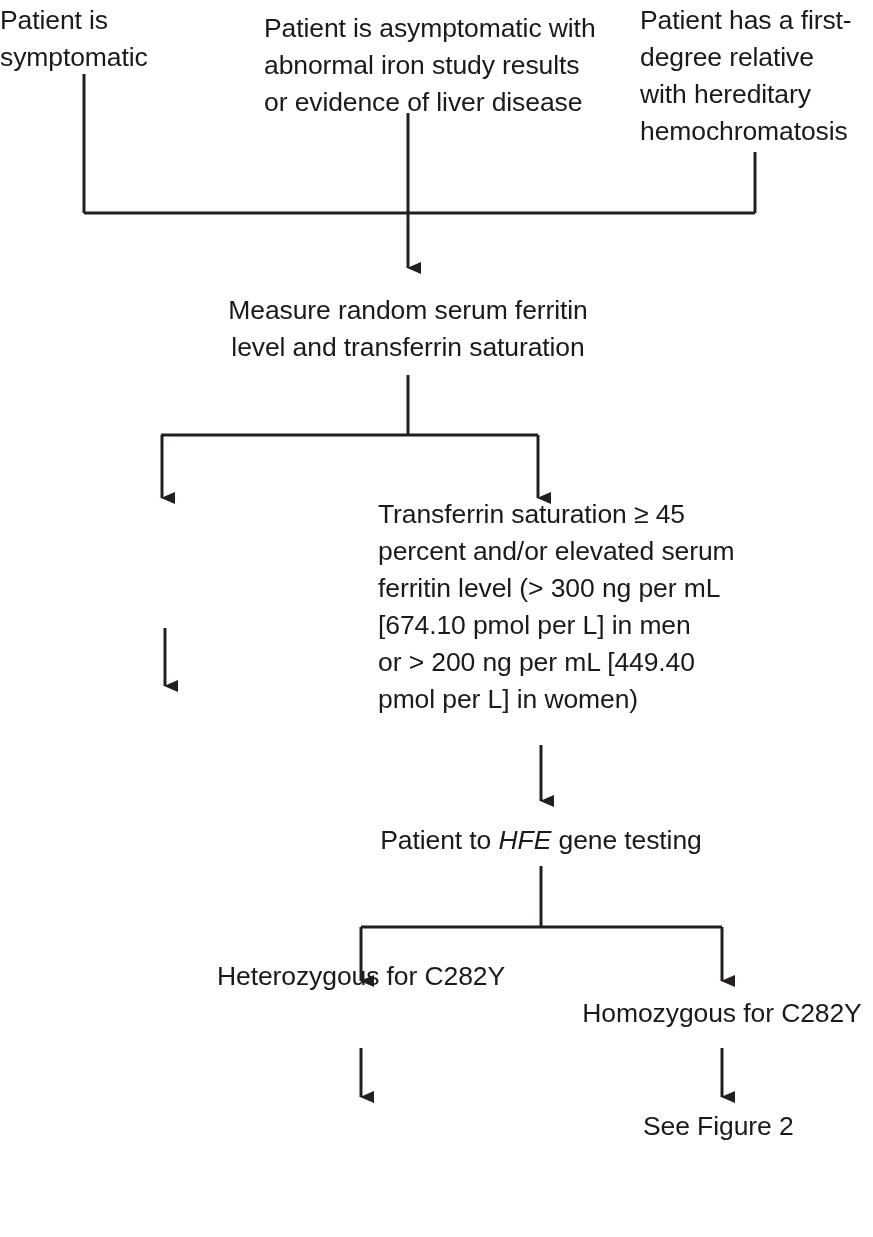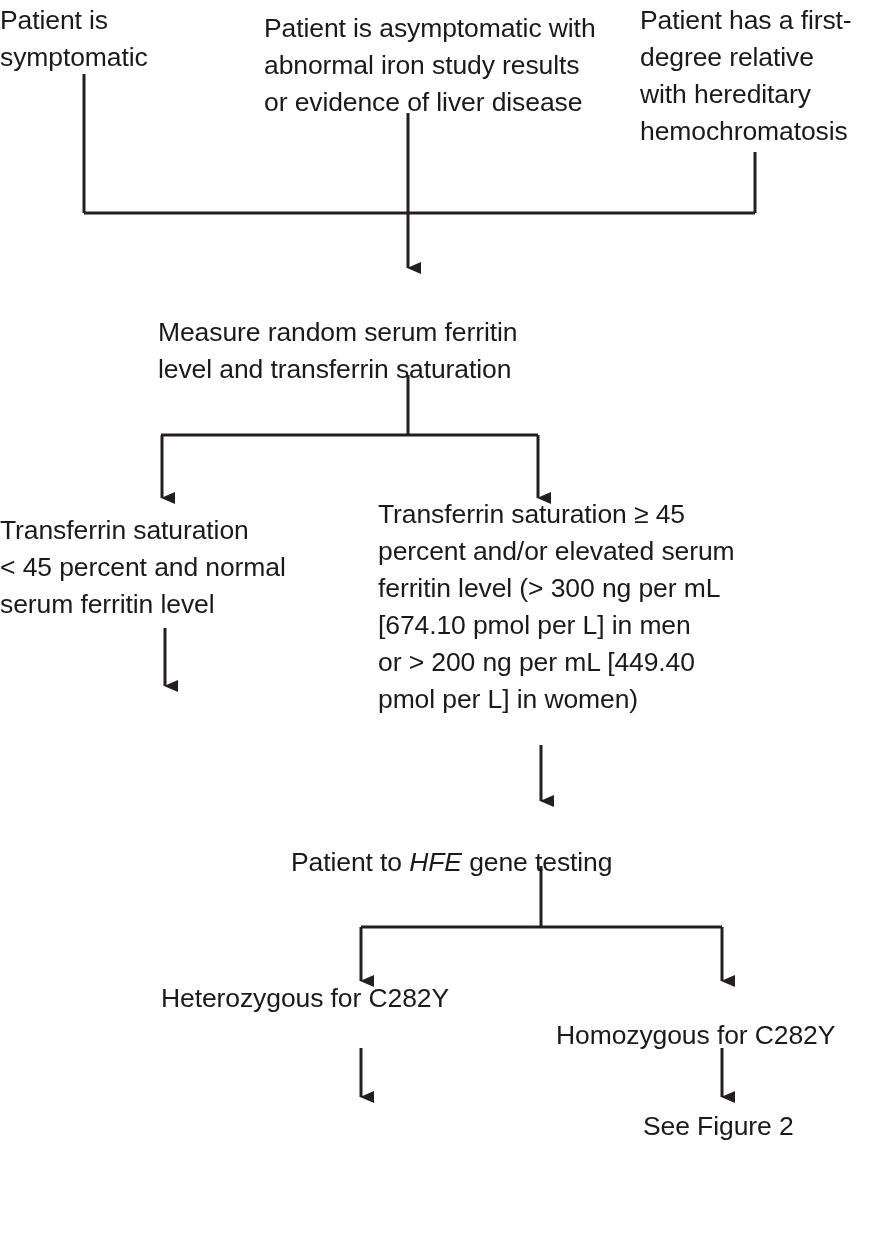--- a/index.html
+++ b/index.html
@@ -17,21 +17,21 @@
   }
   .node {
     position: absolute;
     color: #1a1a1a;
     font-size: 26.5px;
     line-height: 37px;
     letter-spacing: -0.1px;
     white-space: pre-wrap;
     font-weight: 400;
   }
-  .node.center { text-align: left; margin-top: 22px; }
+  .node.center { text-align: center; }
   .node.left   { text-align: left; }
   #connectors {
     position: absolute;
     left: 0;
     top: 0;
     width: 873px;
     height: 1237px;
     pointer-events: none;
   }
   .italic-gene { font-style: italic; }
@@ -85,23 +85,20 @@
 or evidence of liver disease</div>
 
   <div class="node left" style="left:640px; top:2px; width:240px;">Patient has a first-
 degree relative
 with hereditary
 hemochromatosis</div>
 
   <div class="node center" style="left:158px; top:292px; width:500px;">Measure random serum ferritin
 level and transferrin saturation</div>
 
-  <div class="node left" style="left:0px; top:512px; width:350px;">Transferrin saturation
-&lt; 45 percent and normal
-serum ferritin level</div>
 
 
   <div class="node left" style="left:378px; top:496px; width:420px;">Transferrin saturation ≥ 45
 percent and/or elevated serum
 ferritin level (&gt; 300 ng per mL
 [674.10 pmol per L] in men
 or &gt; 200 ng per mL [449.40
 pmol per L] in women)</div>
 
   <div class="node center" style="left:291px; top:822px; width:500px;"><span>Patient to </span><span class="italic-gene">HFE</span><span> gene testing</span></div>

